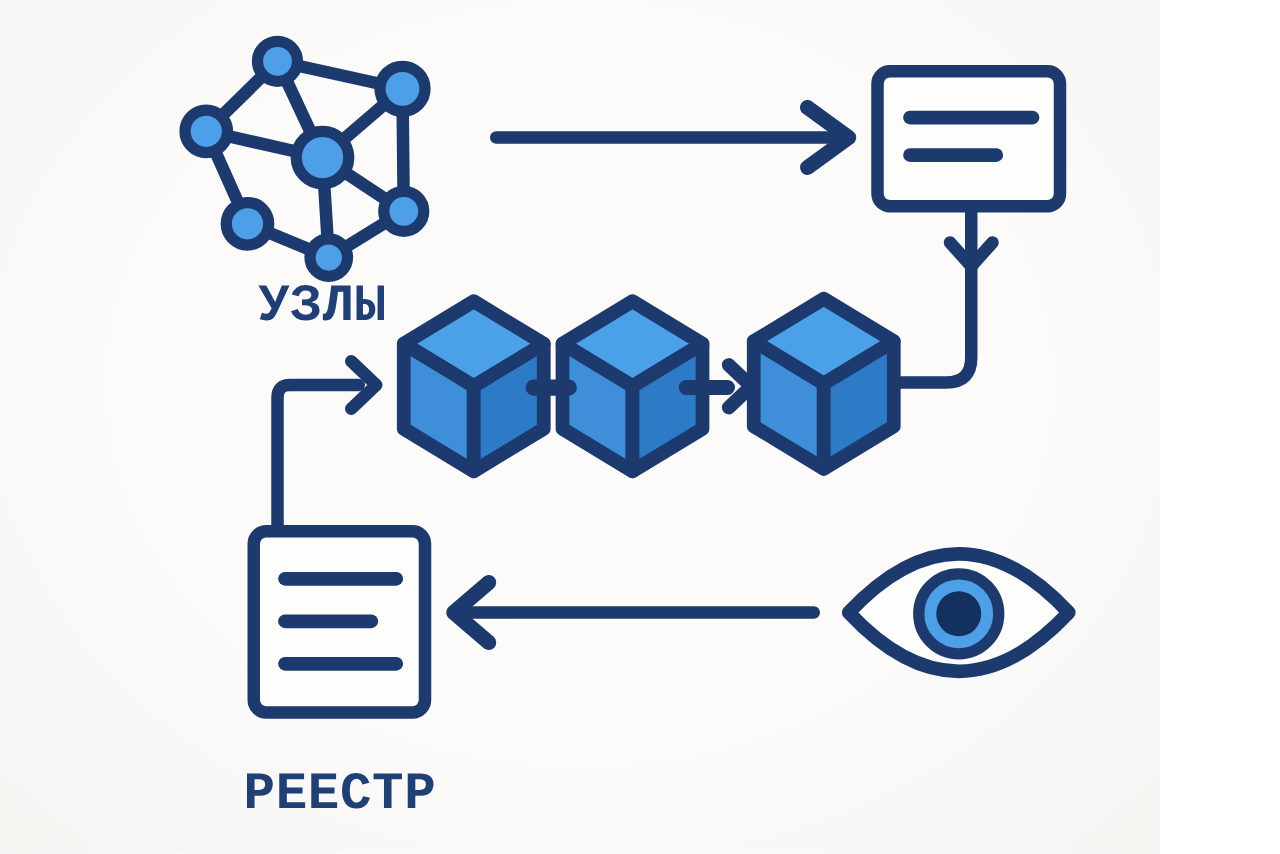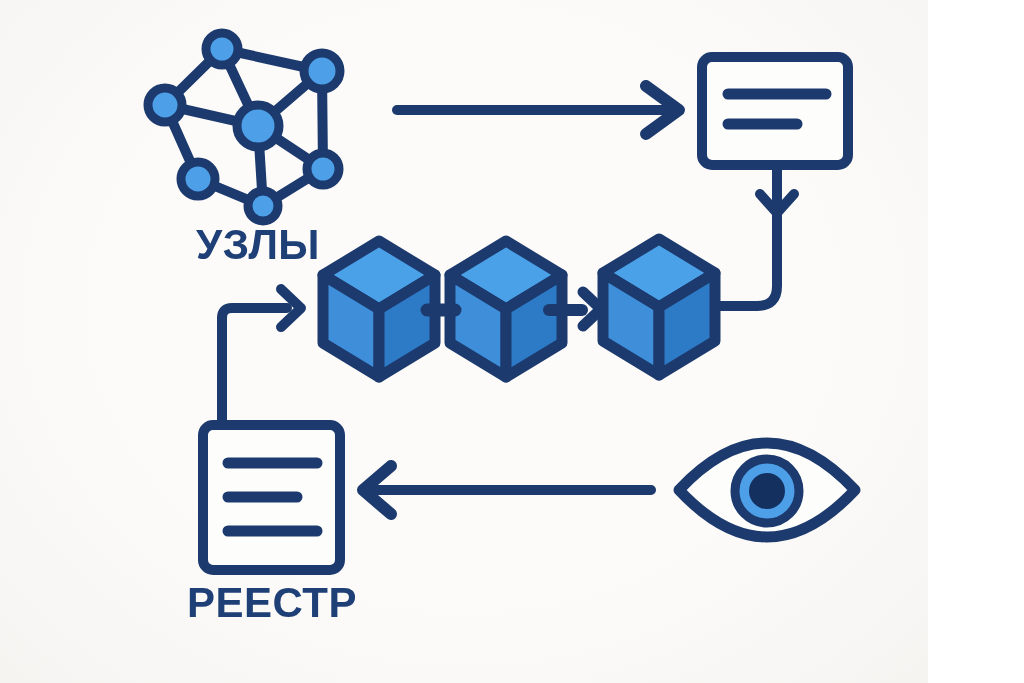--- a/index.html
+++ b/index.html
@@ -2,21 +2,21 @@
 <html style="--background: #fcfbf9; --outline: #1c3a6e; --label-text: #1e4077; --node-fill: #4da0e8; --cube-top: #4ba1e8; --cube-left: #3e8ed9; --cube-right: #2d7ac6; --card-fill: #fdfdfc; --iris: #4da0e8; --pupil: #14305f;"><head>
 <meta charset="utf-8">
 <style>
   html,body { margin:0; padding:0; }
   .stage {
     position: relative;
     width: 928px;
     height: 683px;
     overflow: hidden;
     background: radial-gradient(ellipse at 50% 45%, var(--background, #fcfbf9) 55%, #f6f4f1 100%);
-    font-family: Liberation Sans, sans-serif;
+    font-family: Liberation Mono, monospace;
   }
   .diagram-svg { position:absolute; left:0; top:0; width:1024px; height:683px; }
 
   .edge     { stroke: var(--outline, #1c3a6e); stroke-width: 10; stroke-linecap: round; fill: none; }
   .node     { fill: var(--node-fill, #4da0e8); stroke: var(--outline, #1c3a6e); stroke-width: 9; }
   .arrow    { stroke: var(--outline, #1c3a6e); stroke-width: 10; stroke-linecap: round; fill: none; }
   .chev     { stroke: var(--outline, #1c3a6e); stroke-width: 12; stroke-linecap: round; stroke-linejoin: round; fill: none; }
   .card     { fill: var(--card-fill, #fdfdfc); stroke: var(--outline, #1c3a6e); stroke-width: 10; stroke-linejoin: round; }
   .card-line{ stroke: var(--outline, #1c3a6e); stroke-width: 11; stroke-linecap: round; }
   .face-top   { fill: var(--cube-top, #4ba1e8); stroke: var(--outline, #1c3a6e); stroke-width: 11; stroke-linejoin: round; }
@@ -31,21 +31,21 @@
     position: absolute;
     color: var(--label-text, #1e4077);
     font-weight: 700;
     font-size: 42px;
     line-height: 1;
     text-align: center;
     letter-spacing: 0.5px;
     white-space: nowrap;
   }
   .label-nodes        { left: 158px; top: 224px; width: 200px; }
-  .label-ledger       { left: 152px; top: 582px; width: 240px; }
+  .label-ledger       { left: 152px; top: 614px; width: 240px; }
   .label-transparency { left: 523px; top: 570px; width: 400px; font-size: 41px; }
 </style>
 </head>
 <body>
 
 <div class="stage">
   <svg class="diagram-svg" viewBox="0 0 1024 683">
 
     <g>
       <line class="edge" x1="222" y1="49" x2="165" y2="105"></line>

